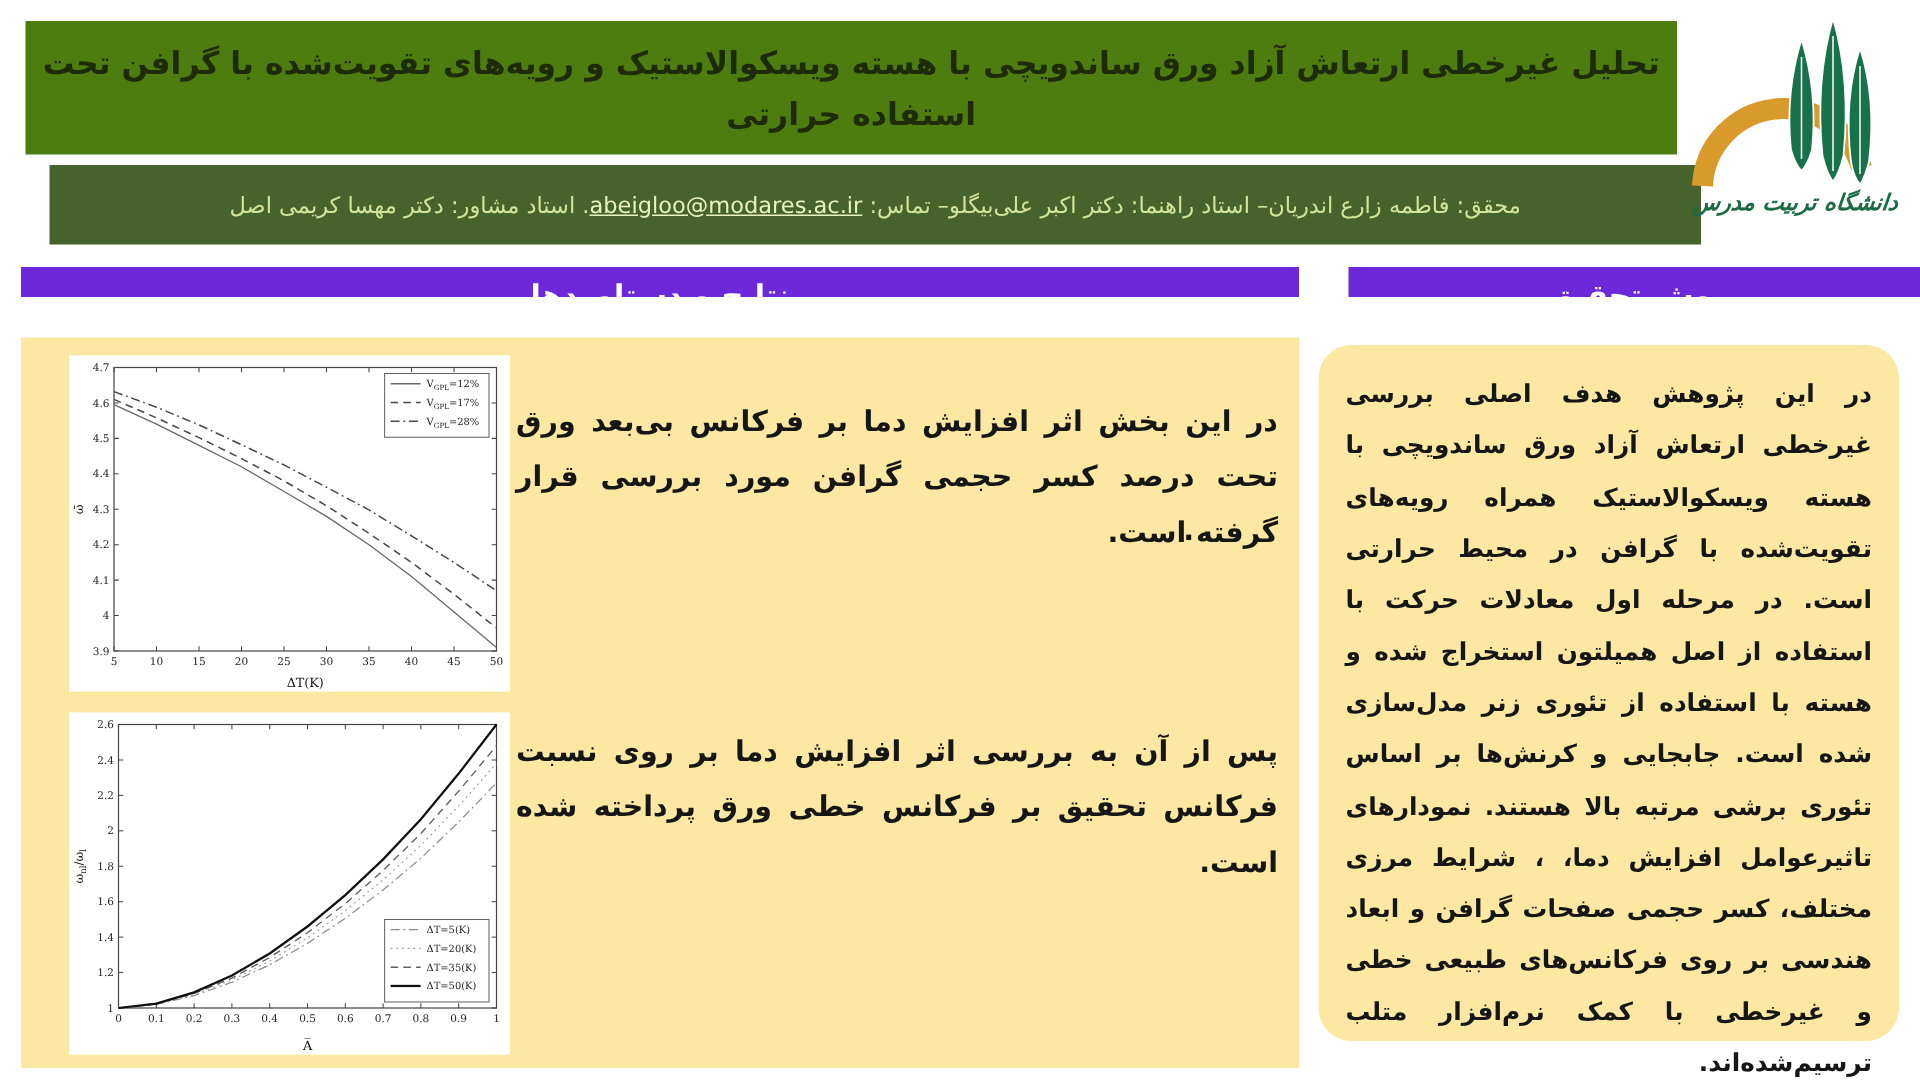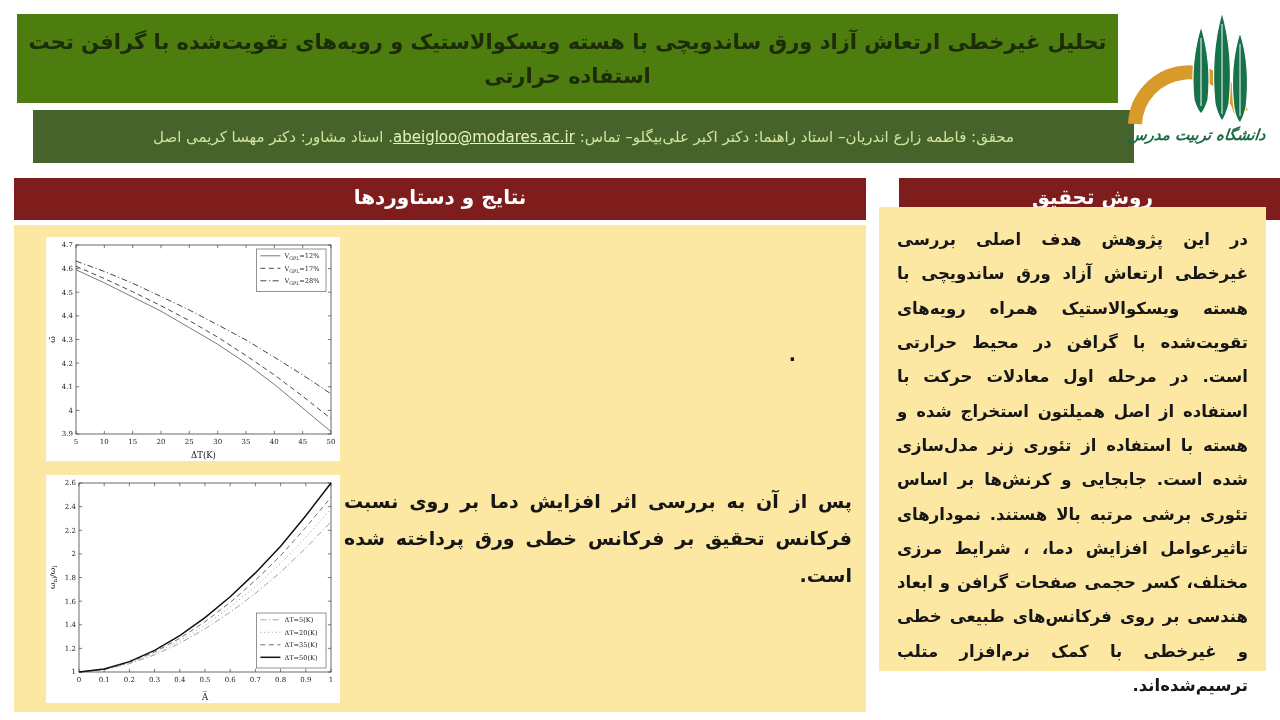--- a/index.html
+++ b/index.html
@@ -15,27 +15,27 @@
   .info-text{font-size:15px;color:#d2e49a;font-weight:400;}
   .info-text .email{color:#e9f3bd;text-decoration:underline;direction:ltr;unicode-bidi:embed;}
 
   
   .logo{position:absolute;left:1122px;top:4px;width:150px;height:166px;text-align:center;}
   .logo svg{display:block;margin:0 auto;}
   .logo-name{font-size:15px;font-weight:700;font-style:italic;color:#1c6b45;direction:rtl;margin-top:-4px;
     transform:skewX(-6deg);}
 
   
-  .col-header{position:absolute;height:42px;background:#7f1d1d;color:#ffffff;font-weight:700;
-    font-size:20px;line-height:38px;text-align:center;direction:rtl;}
+  .col-header{position:absolute;height:20px;background:#6d28d9;color:#ffffff;font-weight:700;
+    font-size:20px;line-height:38px;text-align:center;direction:rtl;text-decoration:underline;}
   .col-body{position:absolute;background:#fce8a3;}
   .left-header{left:14px;top:178px;width:852px;}
   .left-body{left:14px;top:225px;width:852px;height:487px;}
   .right-header{left:899px;top:178px;width:387px;}
-  .right-body{left:879px;top:207px;width:387px;height:464px;}
+  .right-body{left:879px;top:230px;width:387px;height:464px;border-radius:22px;}
 
   .chart-box{position:absolute;background:#ffffff;}
   #chart1{left:32px;top:12px;width:294px;height:224px;}
   #chart2{left:32px;top:250px;width:294px;height:228px;}
 
   .result-text{position:absolute;left:330px;width:508px;direction:rtl;text-align:justify;
     font-size:19px;font-weight:700;color:#161616;line-height:1.95;}
   .rt1{top:38px;}
   .rt1-dot{top:118px;left:330px;position:absolute;direction:rtl;font-size:19px;font-weight:700;color:#161616;
     width:508px;text-align:right;padding-right:56px;box-sizing:border-box;}
@@ -220,20 +220,21 @@
           <rect x="210.4" y="138" width="69.6" height="55" fill="#fff" stroke="#666" stroke-width="0.7"></rect>
           <line x1="214.4" y1="144.8" x2="234.4" y2="144.8" stroke="#8a8a8a" stroke-width="0.8" stroke-dasharray="6,2.5,1.2,2.5"></line>
           <text x="238.4" y="147" font-size="6.6" fill="#222" font-family="&quot;DejaVu Serif&quot;,serif"><tspan>ΔT=5(K)</tspan></text>
           <line x1="214.4" y1="157.3" x2="234.4" y2="157.3" stroke="#9a9a9a" stroke-width="0.8" stroke-dasharray="1.2,2.6"></line>
           <text x="238.4" y="159.5" font-size="6.6" fill="#222" font-family="&quot;DejaVu Serif&quot;,serif"><tspan>ΔT=20(K)</tspan></text>
           <line x1="214.4" y1="169.8" x2="234.4" y2="169.8" stroke="#5f5f5f" stroke-width="0.9" stroke-dasharray="5,3.5"></line>
           <text x="238.4" y="172" font-size="6.6" fill="#222" font-family="&quot;DejaVu Serif&quot;,serif"><tspan>ΔT=35(K)</tspan></text>
           <line x1="214.4" y1="182.3" x2="234.4" y2="182.3" stroke="#111111" stroke-width="1.5"></line>
           <text x="238.4" y="184.5" font-size="6.6" fill="#222" font-family="&quot;DejaVu Serif&quot;,serif"><tspan>ΔT=50(K)</tspan></text>
         </svg></div>
+    <div class="result-text rt1">در این بخش اثر افزایش دما بر فرکانس بی‌بعد ورق تحت درصد کسر حجمی گرافن مورد بررسی قرار گرفته است.</div>
     <div class="rt1-dot">.</div>
     <div class="result-text rt2">پس از آن به بررسی اثر افزایش دما بر روی نسبت فرکانس تحقیق بر فرکانس خطی ورق پرداخته شده است.</div>
   </div>
 
   <div class="col-header right-header">روش تحقیق</div>
   <div class="col-body right-body">
     <div class="method-text">در این پژوهش هدف اصلی بررسی غیرخطی ارتعاش آزاد ورق ساندویچی با هسته ویسکوالاستیک همراه رویه‌های تقویت‌شده با گرافن در محیط حرارتی است. در مرحله اول معادلات حرکت با استفاده از اصل همیلتون استخراج شده و هسته با استفاده از تئوری زنر مدل‌سازی شده است. جابجایی و کرنش‌ها بر اساس تئوری برشی مرتبه بالا هستند. نمودارهای تاثیرعوامل افزایش دما، ، شرایط مرزی مختلف، کسر حجمی صفحات گرافن و ابعاد هندسی بر روی فرکانس‌های طبیعی خطی و غیرخطی با کمک نرم‌افزار متلب ترسیم‌شده‌اند.</div>
   </div>
 
 </div>

